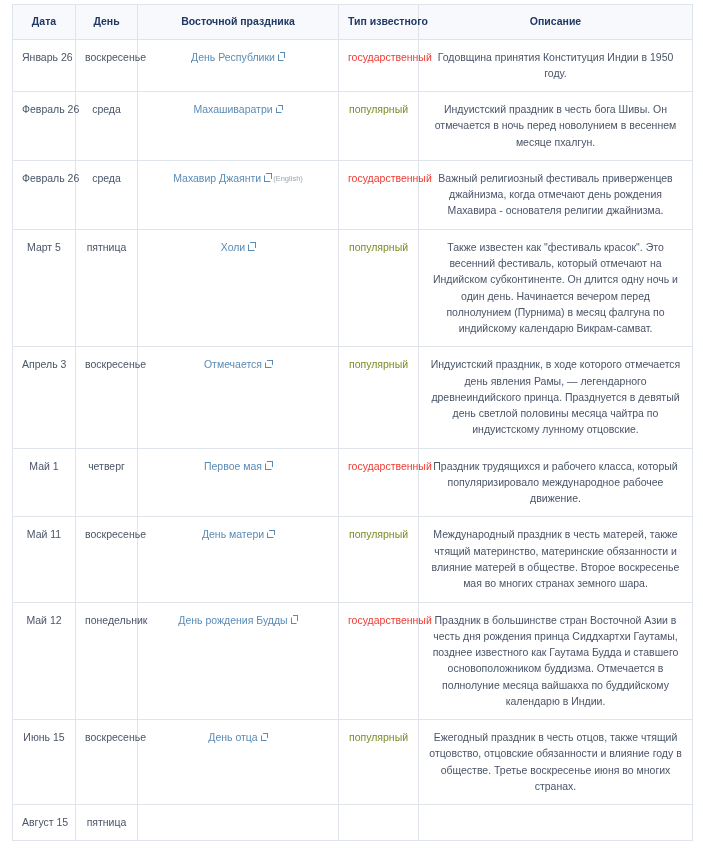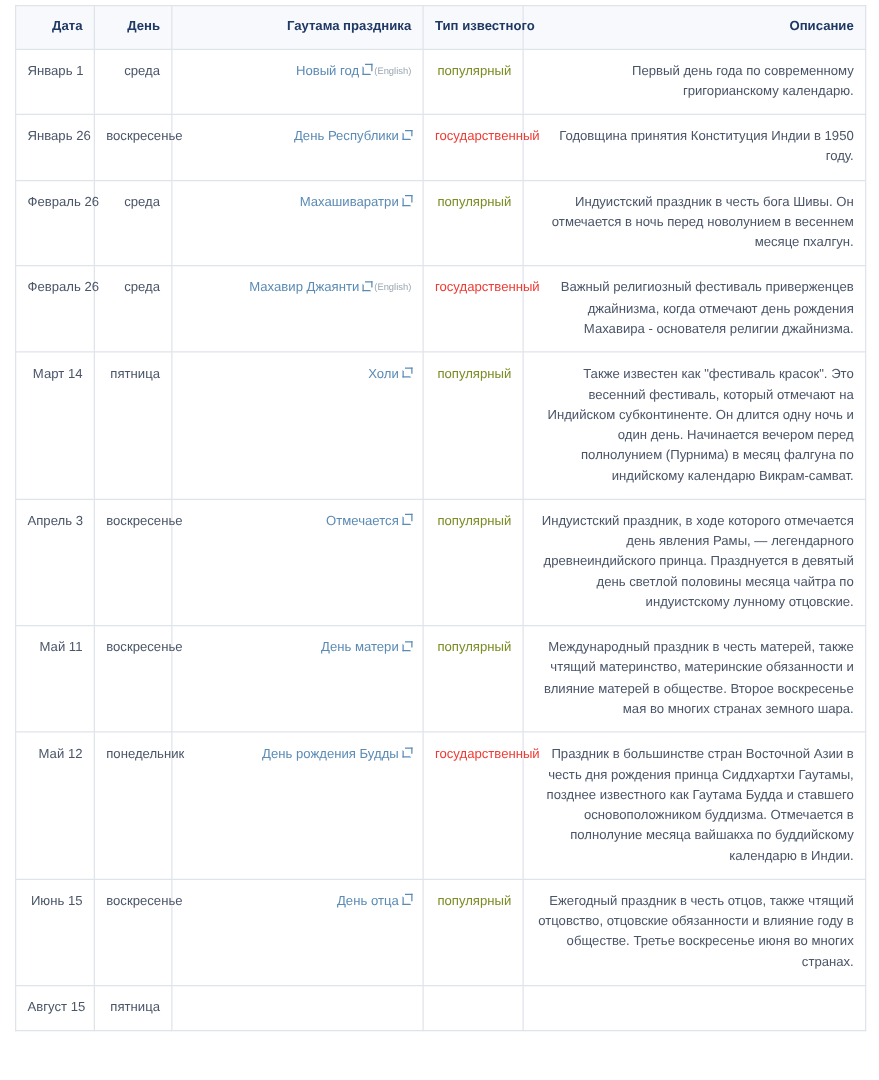--- a/index.html
+++ b/index.html
@@ -25,21 +25,21 @@
     width: 680px;
     border-collapse: collapse;
     table-layout: fixed;
     font-size: 10.5px;
   }
 
   table.holidays th,
   table.holidays td {
     border: 1px solid #dfe3ea;
     vertical-align: top;
-    text-align: right;
+    text-align: center;
   }
 
   table.holidays thead th {
     background: #f7f9fc;
     color: #1f3864;
     font-weight: bold;
     font-size: 10.5px;
     padding: 10px 9px 11px 9px;
     line-height: 1.2;
     white-space: nowrap;
@@ -126,36 +126,27 @@
       <col class="c-date">
       <col class="c-day">
       <col class="c-name">
       <col class="c-type">
       <col class="c-desc">
     </colgroup>
     <thead>
       <tr>
         <th>Дата</th>
         <th>День</th>
-        <th>Гаутама праздника</th>
+        <th>Восточной праздника</th>
         <th>Тип известного</th>
         <th>Описание</th>
       </tr>
     </thead>
     <tbody id="table-body">
         <tr>
-          <td class="cell-date">Январь 1</td>
-          <td class="cell-day">среда</td>
-          <td><span class="holiday-link">Новый год</span><span class="ext-icon"></span><span class="lang-note">(English)</span></td>
-          <td><span class="type-popular">популярный</span></td>
-          <td>
-            <span class="desc-text">Первый день года по современному григорианскому календарю.</span>
-          </td>
-        </tr>
-        <tr>
           <td class="cell-date">Январь 26</td>
           <td class="cell-day">воскресенье</td>
           <td><span class="holiday-link">День Республики</span><span class="ext-icon"></span></td>
           <td><span class="type-national">государственный</span></td>
           <td>
             <span class="desc-text">Годовщина принятия Конституция Индии в 1950 году.</span>
           </td>
         </tr>
         <tr>
           <td class="cell-date">Февраль 26</td>
@@ -169,35 +160,44 @@
         <tr>
           <td class="cell-date">Февраль 26</td>
           <td class="cell-day">среда</td>
           <td><span class="holiday-link">Махавир Джаянти</span><span class="ext-icon"></span><span class="lang-note">(English)</span></td>
           <td><span class="type-national">государственный</span></td>
           <td>
             <span class="desc-text">Важный религиозный фестиваль приверженцев джайнизма, когда отмечают день рождения Махавира - основателя религии джайнизма.</span>
           </td>
         </tr>
         <tr>
-          <td class="cell-date">Март 14</td>
+          <td class="cell-date">Март 5</td>
           <td class="cell-day">пятница</td>
           <td><span class="holiday-link">Холи</span><span class="ext-icon"></span></td>
           <td><span class="type-popular">популярный</span></td>
           <td>
             <span class="desc-text">Также известен как "фестиваль красок". Это весенний фестиваль, который отмечают на Индийском субконтиненте. Он длится одну ночь и один день. Начинается вечером перед полнолунием (Пурнима) в месяц фалгуна по индийскому календарю Викрам-самват.</span>
           </td>
         </tr>
         <tr>
           <td class="cell-date">Апрель 3</td>
           <td class="cell-day">воскресенье</td>
           <td><span class="holiday-link">Отмечается</span><span class="ext-icon"></span></td>
           <td><span class="type-popular">популярный</span></td>
           <td>
             <span class="desc-text">Индуистский праздник, в ходе которого отмечается день явления Рамы, — легендарного древнеиндийского принца. Празднуется в девятый день светлой половины месяца чайтра по индуистскому лунному отцовские.</span>
+          </td>
+        </tr>
+        <tr>
+          <td class="cell-date">Май 1</td>
+          <td class="cell-day">четверг</td>
+          <td><span class="holiday-link">Первое мая</span><span class="ext-icon"></span></td>
+          <td><span class="type-national">государственный</span></td>
+          <td>
+            <span class="desc-text">Праздник трудящихся и рабочего класса, который популяризировало международное рабочее движение.</span>
           </td>
         </tr>
         <tr>
           <td class="cell-date">Май 11</td>
           <td class="cell-day">воскресенье</td>
           <td><span class="holiday-link">День матери</span><span class="ext-icon"></span></td>
           <td><span class="type-popular">популярный</span></td>
           <td>
             <span class="desc-text">Международный праздник в честь матерей, также чтящий материнство, материнские обязанности и влияние матерей в обществе. Второе воскресенье мая во многих странах земного шара.</span>
           </td>

